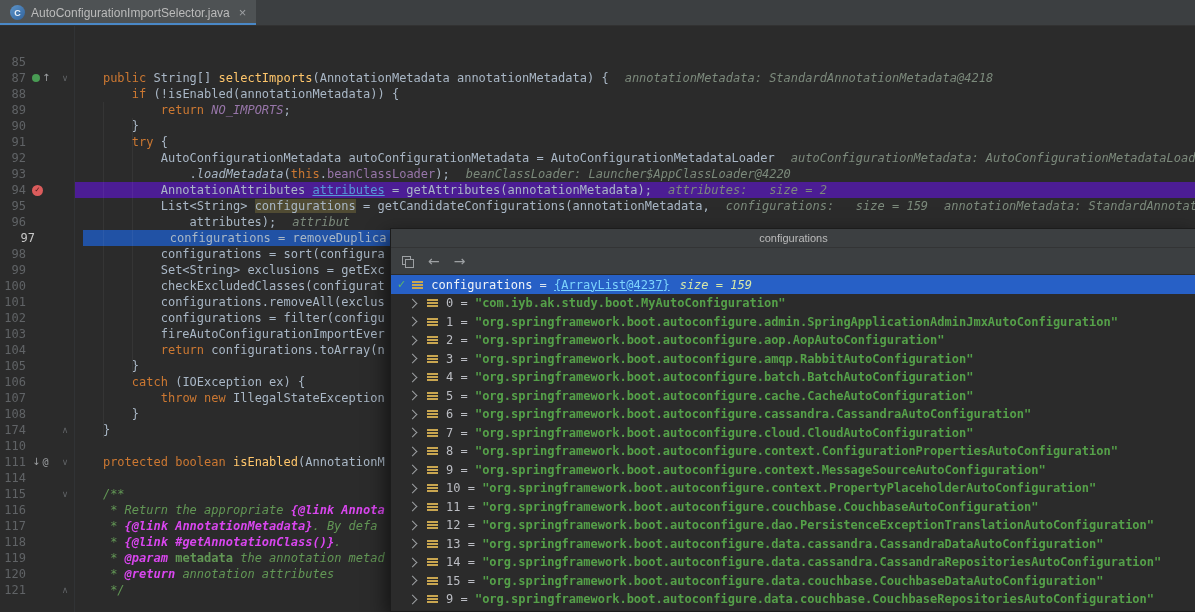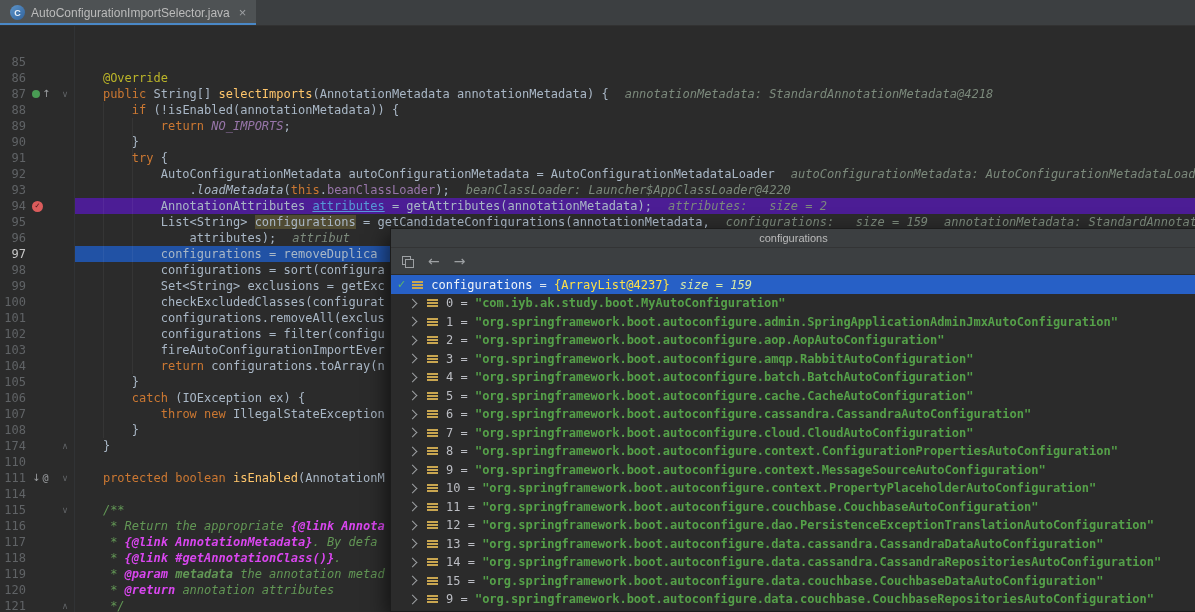--- a/index.html
+++ b/index.html
@@ -32,21 +32,21 @@
   .s-pl{color:#a9b7c6;}
   .s-kw{color:#cc7832;}
   .s-ann{color:#bbb529;}
   .s-cst{color:#9876aa;font-style:italic;}
   .s-fld{color:#9876aa;}
   .s-mth{color:#ffc66b;}
   .s-pli{color:#a9b7c6;font-style:italic;}
   .s-hint{color:#7c8a7c;font-style:italic;margin-left:16px;}
   .s-jd{color:#629755;font-style:italic;}
   .s-jt{color:#d946ef;font-style:italic;font-weight:bold;}
-  .s-jb{color:#629755;font-style:italic;font-weight:bold;text-align:right;}
+  .s-jb{color:#629755;font-weight:bold;text-align:right;}
   .s-lnk{color:#5699d8;text-decoration:underline;}
   .s-hl{color:#a9b7c6;background:#504b33;}
   
   .dot-green{width:8px;height:8px;border-radius:50%;background:#499c54;flex:none;}
   .arrow{color:#9da0a3;font-size:10px;font-family:"DejaVu Sans",sans-serif;line-height:16px;}
   .bp-dot{width:11px;height:11px;border-radius:50%;background:#db5c5c;flex:none;
       display:flex;align-items:center;justify-content:center;color:rgba(30,8,8,.8);
       font-size:7px;font-family:"DejaVu Sans",sans-serif;}
   .at-sign{color:#9da0a3;font-size:10px;}
   
@@ -65,21 +65,21 @@
   .tb-arrow{color:#9da0a3;font-size:14px;font-family:"DejaVu Sans",sans-serif;}
   .tree{flex:1;overflow:hidden;font-size:12px;}
   .tree-header{height:19px;display:flex;align-items:center;background:#2760c6;
       color:#e9eef5;padding-left:6px;white-space:pre;}
   .chk{color:#5fb865;font-size:11px;margin-right:6px;font-family:"DejaVu Sans",sans-serif;}
   .bars{width:11px;height:8px;flex:none;margin-right:8px;
       background:linear-gradient(to bottom,#c9a650 0,#c9a650 2px,transparent 2px,transparent 3px,
         #c9a650 3px,#c9a650 5px,transparent 5px,transparent 6px,#c9a650 6px,#c9a650 8px);}
   .hdr-name{color:#f0f4f8;}
   .hdr-eq{color:#dbe4ef;}
-  .hdr-val{color:#fde047;}
+  .hdr-val{color:#7dd3fc;text-decoration:underline;}
   .hdr-size{color:#d8e8a8;font-style:italic;margin-left:10px;}
   .tree-items{}
   .tree-row{height:18.5px;display:flex;align-items:center;padding-left:18px;white-space:pre;}
   .chev{width:6px;height:6px;flex:none;border-right:1.5px solid #9da0a3;
       border-bottom:1.5px solid #9da0a3;transform:rotate(-45deg);margin-right:11px;}
   .idx,.eq{color:#bcbec4;}
   .val{color:#55a049;font-weight:bold;}
 </style>
 </head>
 <body>
@@ -94,32 +94,31 @@
       <span class="tab-label">AutoConfigurationImportSelector.java</span>
       <span class="tab-close">×</span>
     </div>
   </div>
 
   <div class="editor">
     <div class="guide" style="left:103px;top:76px;height:336px"></div>
     <div class="guide" style="left:132px;top:92px;height:256px"></div>
     <div>
         <div class="line"><span class="ln">85</span><span class="gi"></span><span class="fm"></span><span class="ct"></span></div>
-        <div class="line"><span class="ln">86</span><span class="gi"></span><span class="fm"></span><span class="ct"><span class="s-pl">    </span><span class="s-ann">@Override</span></span></div>
         <div class="line"><span class="ln">87</span><span class="gi"><span class="dot-green"></span><span class="arrow">↑</span></span><span class="fm">∨</span><span class="ct"><span class="s-pl">    </span><span class="s-kw">public </span><span class="s-pl">String[] </span><span class="s-mth">selectImports</span><span class="s-pl">(AnnotationMetadata annotationMetadata) {</span><span class="s-hint">annotationMetadata: StandardAnnotationMetadata@4218</span></span></div>
         <div class="line"><span class="ln">88</span><span class="gi"></span><span class="fm"></span><span class="ct"><span class="s-pl">        </span><span class="s-kw">if </span><span class="s-pl">(!isEnabled(annotationMetadata)) {</span></span></div>
         <div class="line"><span class="ln">89</span><span class="gi"></span><span class="fm"></span><span class="ct"><span class="s-pl">            </span><span class="s-kw">return </span><span class="s-cst">NO_IMPORTS</span><span class="s-pl">;</span></span></div>
         <div class="line"><span class="ln">90</span><span class="gi"></span><span class="fm"></span><span class="ct"><span class="s-pl">        }</span></span></div>
         <div class="line"><span class="ln">91</span><span class="gi"></span><span class="fm"></span><span class="ct"><span class="s-pl">        </span><span class="s-kw">try </span><span class="s-pl">{</span></span></div>
         <div class="line"><span class="ln">92</span><span class="gi"></span><span class="fm"></span><span class="ct"><span class="s-pl">            AutoConfigurationMetadata autoConfigurationMetadata = AutoConfigurationMetadataLoader</span><span class="s-hint">autoConfigurationMetadata: AutoConfigurationMetadataLoad</span></span></div>
         <div class="line"><span class="ln">93</span><span class="gi"></span><span class="fm"></span><span class="ct"><span class="s-pl">                .</span><span class="s-pli">loadMetadata</span><span class="s-pl">(</span><span class="s-kw">this</span><span class="s-pl">.</span><span class="s-fld">beanClassLoader</span><span class="s-pl">);</span><span class="s-hint">beanClassLoader: Launcher$AppClassLoader@4220</span></span></div>
         <div class="line"><span class="ln">94</span><span class="gi"><span class="bp-dot">✓</span></span><span class="fm"></span><span class="ct bp"><span class="s-pl">            AnnotationAttributes </span><span class="s-lnk">attributes</span><span class="s-pl"> = getAttributes(annotationMetadata);</span><span class="s-hint">attributes:   size = 2</span></span></div>
         <div class="line"><span class="ln">95</span><span class="gi"></span><span class="fm"></span><span class="ct"><span class="s-pl">            List&lt;String&gt; </span><span class="s-hl">configurations</span><span class="s-pl"> = getCandidateConfigurations(annotationMetadata,</span><span class="s-hint">configurations:   size = 159</span><span class="s-hint">annotationMetadata: StandardAnnotati</span></span></div>
         <div class="line"><span class="ln">96</span><span class="gi"></span><span class="fm"></span><span class="ct"><span class="s-pl">                attributes);</span><span class="s-hint">attribut</span></span></div>
-        <div class="line"><span class="ln" style="color: rgb(200, 200, 200);">97</span><span class="gi"></span><span class="fm"></span><span class="ct exec"><span class="s-pl">            configurations = removeDuplica</span></span></div>
+        <div class="line"><span class="ln" style="color: rgb(200, 200, 200); padding-left: 9px;">97</span><span class="gi"></span><span class="fm"></span><span class="ct exec"><span class="s-pl">            configurations = removeDuplica</span></span></div>
         <div class="line"><span class="ln">98</span><span class="gi"></span><span class="fm"></span><span class="ct"><span class="s-pl">            configurations = sort(configura</span></span></div>
         <div class="line"><span class="ln">99</span><span class="gi"></span><span class="fm"></span><span class="ct"><span class="s-pl">            Set&lt;String&gt; exclusions = getExc</span></span></div>
         <div class="line"><span class="ln">100</span><span class="gi"></span><span class="fm"></span><span class="ct"><span class="s-pl">            checkExcludedClasses(configurat</span></span></div>
         <div class="line"><span class="ln">101</span><span class="gi"></span><span class="fm"></span><span class="ct"><span class="s-pl">            configurations.removeAll(exclus</span></span></div>
         <div class="line"><span class="ln">102</span><span class="gi"></span><span class="fm"></span><span class="ct"><span class="s-pl">            configurations = filter(configu</span></span></div>
         <div class="line"><span class="ln">103</span><span class="gi"></span><span class="fm"></span><span class="ct"><span class="s-pl">            fireAutoConfigurationImportEver</span></span></div>
         <div class="line"><span class="ln">104</span><span class="gi"></span><span class="fm"></span><span class="ct"><span class="s-pl">            </span><span class="s-kw">return </span><span class="s-pl">configurations.toArray(n</span></span></div>
         <div class="line"><span class="ln">105</span><span class="gi"></span><span class="fm"></span><span class="ct"><span class="s-pl">        }</span></span></div>
         <div class="line"><span class="ln">106</span><span class="gi"></span><span class="fm"></span><span class="ct"><span class="s-pl">        </span><span class="s-kw">catch </span><span class="s-pl">(IOException ex) {</span></span></div>
         <div class="line"><span class="ln">107</span><span class="gi"></span><span class="fm"></span><span class="ct"><span class="s-pl">            </span><span class="s-kw">throw new </span><span class="s-pl">IllegalStateException</span></span></div>

